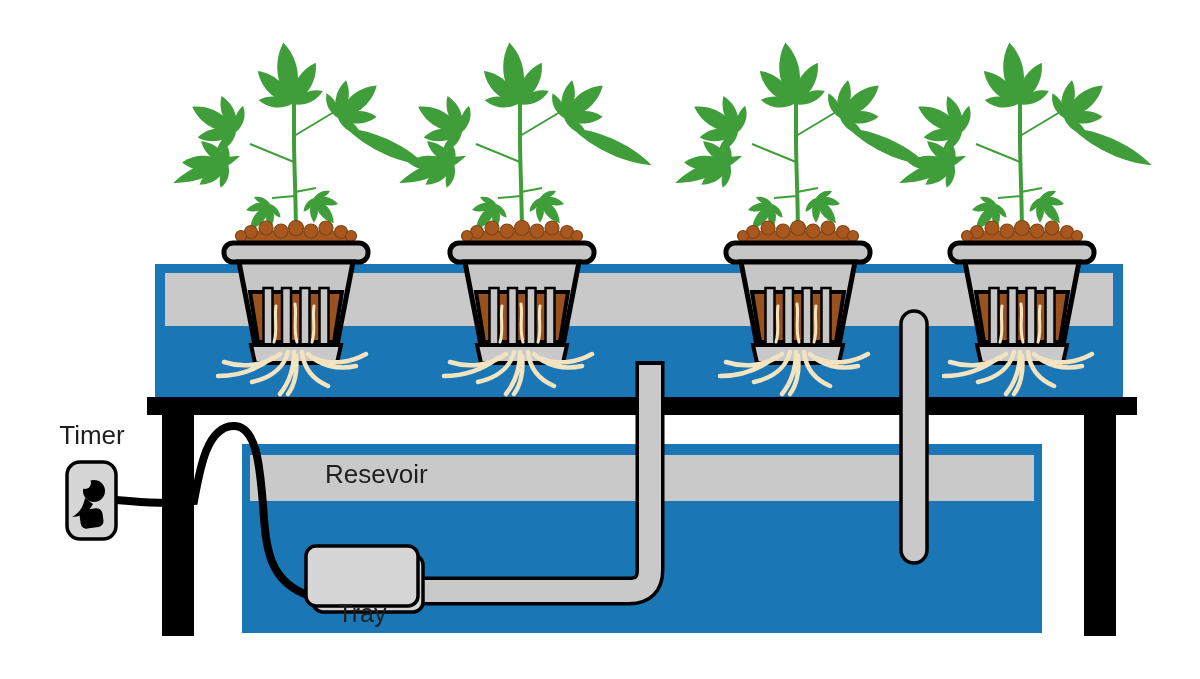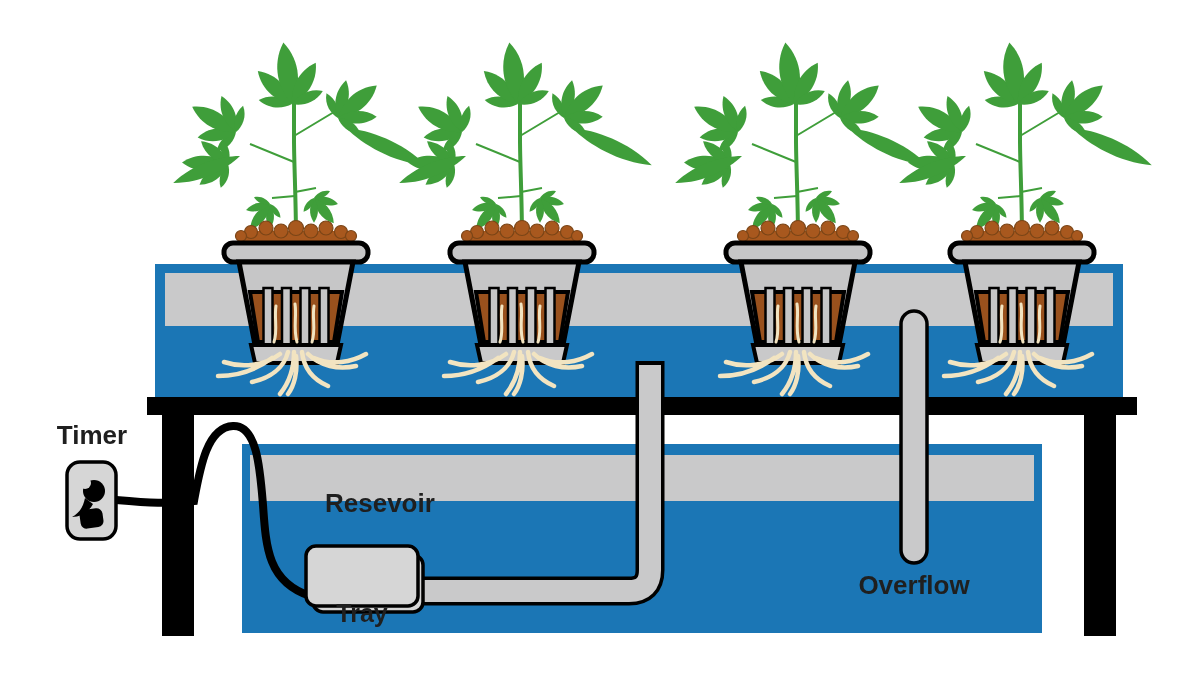--- a/index.html
+++ b/index.html
@@ -1,17 +1,17 @@
 <!DOCTYPE html>
 <html style="--water-blue: #1b76b5; --band-gray: #c9c9ca; --pot-gray: #c6c6c7; --pipe-gray: #c9c9ca; --device-gray: #d6d6d6; --leaf-green: #3f9e3a; --medium-brown: #99511d; --pellet-brown: #a8581e; --root-cream: #f2e4c1; --outline-black: #000000; --text-dark: #1f1f1f;"><head>
 <meta charset="utf-8">
 <style>
   html,body{margin:0;padding:0;background:#ffffff;}
   .stage{position:relative;width:1200px;height:679px;background:#fff;overflow:hidden;
-         font-family:"Liberation Sans", sans-serif;font-weight:bold;}
+         font-family:"Liberation Sans", sans-serif;}
   .stage svg{position:absolute;left:0;top:0;}
   .lbl{position:absolute;color:var(--text-dark,#1f1f1f);font-size:26px;line-height:27px;
        white-space:pre;}
   .center{text-align:center;}
   
   .water{fill:var(--water-blue);}
   .band{fill:var(--band-gray);}
   .potg{fill:var(--pot-gray);}
   .devg{fill:var(--device-gray);}
   .blk{fill:#000;}
@@ -136,22 +136,21 @@
       <circle class="devg" cx="85" cy="483" r="6"></circle>
       <path class="blk" d="M85,498 C83,508 79,513 72,517 C80,517 89,512 93,504 Z"></path>
     </g>
     <rect class="blk" x="80" y="509" width="23" height="19" rx="6" transform="rotate(-8 91 518)"></rect>
   </g>
 </svg>
 
 <div class="lbl center" style="left:32px;top:422px;width:120px;">Timer</div>
 
 
-<div class="lbl" style="left:325px;top:461px;margin-top:29px;">Resevoir</div>
+<div class="lbl" style="left:325px;top:461px;">Resevoir</div>
 
 <div class="lbl center" style="left:306px;top:551px;width:112px;font-size:25px;line-height:25px;">
   <div>Tray</div>
   <div>Pump</div>
 </div>
 
-<div class="lbl center" style="left:844px;top:572px;width:140px;">Overflow</div>
 
 </div>
 
 </body></html>

